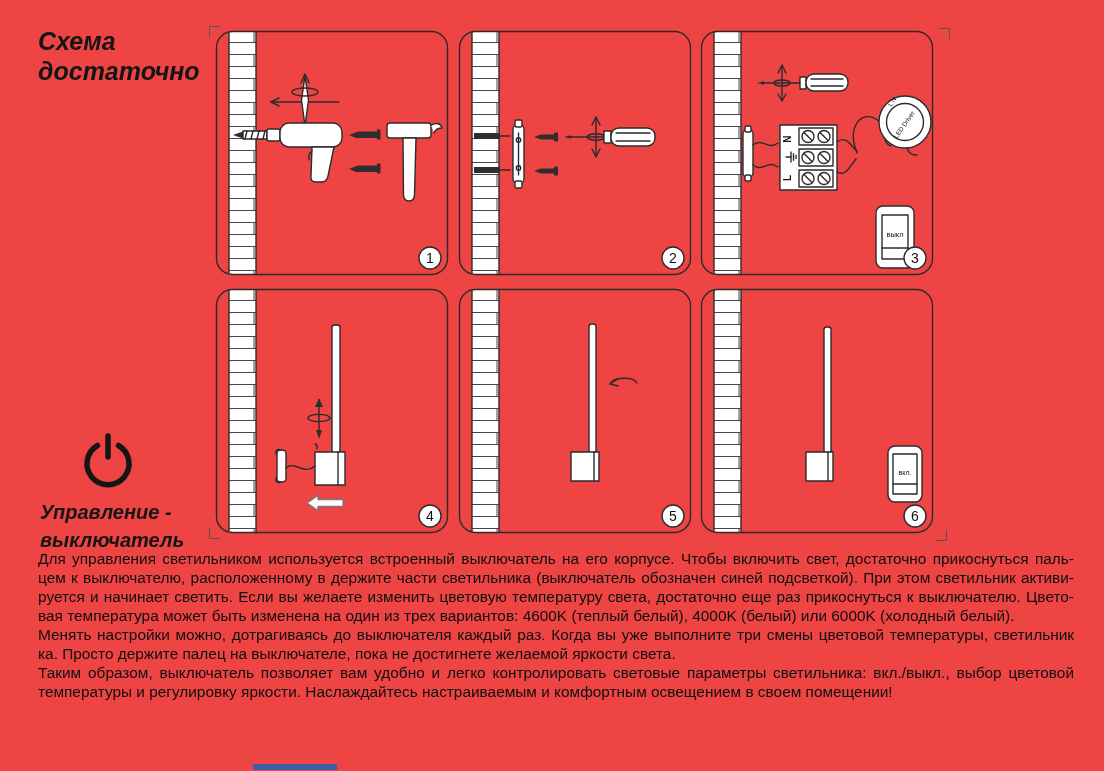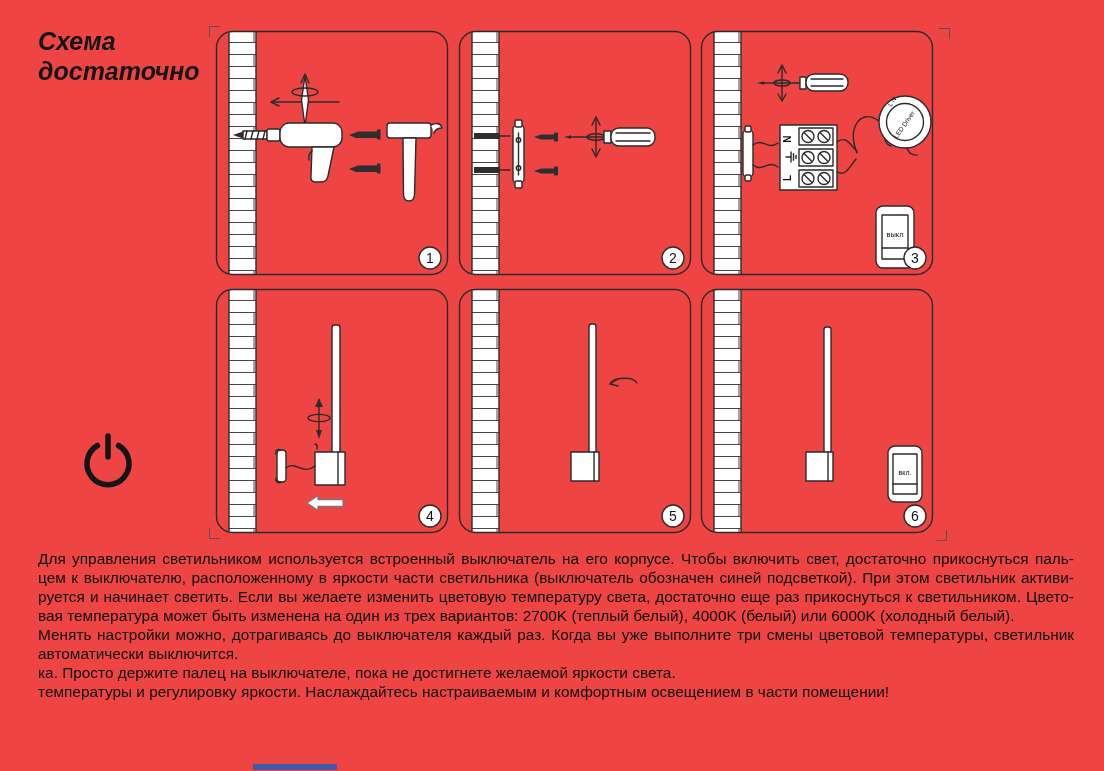--- a/index.html
+++ b/index.html
@@ -311,27 +311,31 @@
     </svg>
   </div>
 
   <div class="abs" style="left:75px;top:427px">
     <svg width="66" height="66" viewBox="0 0 66 66">
       <path d="M22.5,18.5 A21,21 0 1 0 43.5,18.5" fill="none" stroke="#151515" stroke-width="5.5" stroke-linecap="round"></path>
       <line x1="33" y1="9" x2="33" y2="30" stroke="#151515" stroke-width="5.5" stroke-linecap="round"></line>
     </svg>
   </div>
 
+  <div id="controlLabel" class="abs">
+    <div>Управление -</div>
+    <div>выключатель</div>
+  </div>
 
   <div id="bodyText" class="abs">
     <div class="bl jl">Для управления светильником используется встроенный выключатель на его корпусе. Чтобы включить свет, достаточно прикоснуться паль-</div>
-    <div class="bl jl">цем к выключателю, расположенному в яркости части светильника (выключатель обозначен синей подсветкой). При этом светильник активи-</div>
-    <div class="bl jl">руется и начинает светить. Если вы желаете изменить цветовую температуру света, достаточно еще раз прикоснуться к светильником. Цвето-</div>
-    <div class="bl">вая температура может быть изменена на один из трех вариантов: 2700K (теплый белый), 4000K (белый) или 6000K (холодный белый).</div>
+    <div class="bl jl">цем к выключателю, расположенному в держите части светильника (выключатель обозначен синей подсветкой). При этом светильник активи-</div>
+    <div class="bl jl">руется и начинает светить. Если вы желаете изменить цветовую температуру света, достаточно еще раз прикоснуться к выключателю. Цвето-</div>
+    <div class="bl">вая температура может быть изменена на один из трех вариантов: 4600K (теплый белый), 4000K (белый) или 6000K (холодный белый).</div>
     <div class="bl jl">Менять настройки можно, дотрагиваясь до выключателя каждый раз. Когда вы уже выполните три смены цветовой температуры, светильник</div>
-    <div class="bl">автоматически выключится.</div>
     <div class="bl">ка. Просто держите палец на выключателе, пока не достигнете желаемой яркости света.</div>
-    <div class="bl">температуры и регулировку яркости. Наслаждайтесь настраиваемым и комфортным освещением в части помещении!</div>
+    <div class="bl jl">Таким образом, выключатель позволяет вам удобно и легко контролировать световые параметры светильника: вкл./выкл., выбор цветовой</div>
+    <div class="bl">температуры и регулировку яркости. Наслаждайтесь настраиваемым и комфортным освещением в своем помещении!</div>
   </div>
 
   <div id="blueBar" class="abs" style="background: rgb(62, 92, 168);"></div>
 
 </div>
 
 </body></html>

